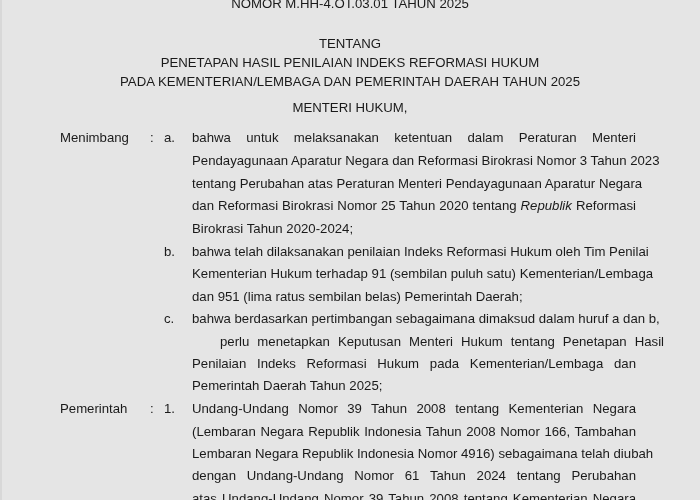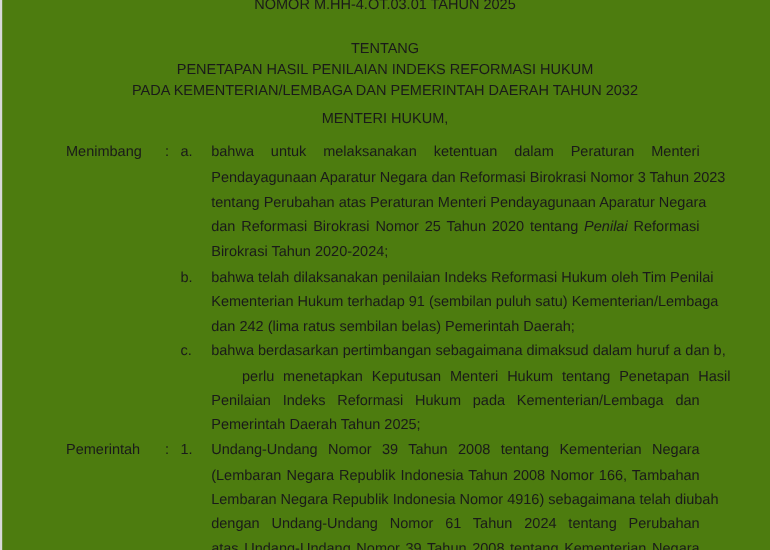--- a/index.html
+++ b/index.html
@@ -14,21 +14,21 @@
       position: relative;
       font-family: "Liberation Sans", sans-serif;
       color: #1a1a1a;
     }
     .page {
       position: absolute;
       left: 0;
       top: 0;
       width: 700px;
       height: 500px;
-      background: #4d7c0f;
+      background: #e5e5e5;
     }
     .edge-line {
       position: absolute;
       left: 0;
       top: 0;
       width: 2px;
       height: 500px;
       background: #d8d8d8;
     }
     .center-line {
@@ -80,47 +80,47 @@
   </style>
 </head>
 <body>
 
 <div class="page">
   <div class="edge-line"></div>
 
   <div class="center-line nomor">NOMOR M.HH-4.OT.03.01 TAHUN 2025</div>
   <div class="center-line tentang">TENTANG</div>
   <div class="center-line title1">PENETAPAN HASIL PENILAIAN INDEKS REFORMASI HUKUM</div>
-  <div class="center-line title2">PADA KEMENTERIAN/LEMBAGA DAN PEMERINTAH DAERAH TAHUN 2032</div>
+  <div class="center-line title2">PADA KEMENTERIAN/LEMBAGA DAN PEMERINTAH DAERAH TAHUN 2025</div>
   <div class="center-line menteri">MENTERI HUKUM,</div>
 
   <div>
     <div class="row" style="top:129px;">
       <span class="section-label">Menimbang</span>
       <span class="colon">:</span>
     </div>
 
     <div>
       <div class="row" style="top:129px;">
         <span class="marker">a.</span>
       </div>
       <div class="line" style="top:129px;">bahwa untuk melaksanakan ketentuan dalam Peraturan Menteri</div>
       <div class="line" style="top:152px;">Pendayagunaan Aparatur Negara dan Reformasi Birokrasi Nomor 3 Tahun 2023</div>
       <div class="line" style="top:175px;">tentang Perubahan atas Peraturan Menteri Pendayagunaan Aparatur Negara</div>
-      <div class="line" style="top:197px;"><span>dan Reformasi Birokrasi Nomor 25 Tahun 2020 tentang </span><i>Penilai</i><span> Reformasi</span></div>
+      <div class="line" style="top:197px;"><span>dan Reformasi Birokrasi Nomor 25 Tahun 2020 tentang </span><i>Republik</i><span> Reformasi</span></div>
       <div class="line last" style="top:220px;">Birokrasi Tahun 2020-2024;</div>
     </div>
 
     <div>
       <div class="row" style="top:243px;">
         <span class="marker">b.</span>
       </div>
       <div class="line" style="top:243px;">bahwa telah dilaksanakan penilaian Indeks Reformasi Hukum oleh Tim Penilai</div>
       <div class="line" style="top:265px;">Kementerian Hukum terhadap 91 (sembilan puluh satu) Kementerian/Lembaga</div>
-      <div class="line last" style="top:288px;">dan 242 (lima ratus sembilan belas) Pemerintah Daerah;</div>
+      <div class="line last" style="top:288px;">dan 951 (lima ratus sembilan belas) Pemerintah Daerah;</div>
     </div>
 
     <div>
       <div class="row" style="top:310px;">
         <span class="marker">c.</span>
       </div>
       <div class="line" style="top:310px;">bahwa berdasarkan pertimbangan sebagaimana dimaksud dalam huruf a dan b,</div>
       <div class="line" style="top:333px;margin-left:28px;">perlu menetapkan Keputusan Menteri Hukum tentang Penetapan Hasil</div>
       <div class="line" style="top:355px;">Penilaian Indeks Reformasi Hukum pada Kementerian/Lembaga dan</div>
       <div class="line last" style="top:377px;">Pemerintah Daerah Tahun 2025;</div>

